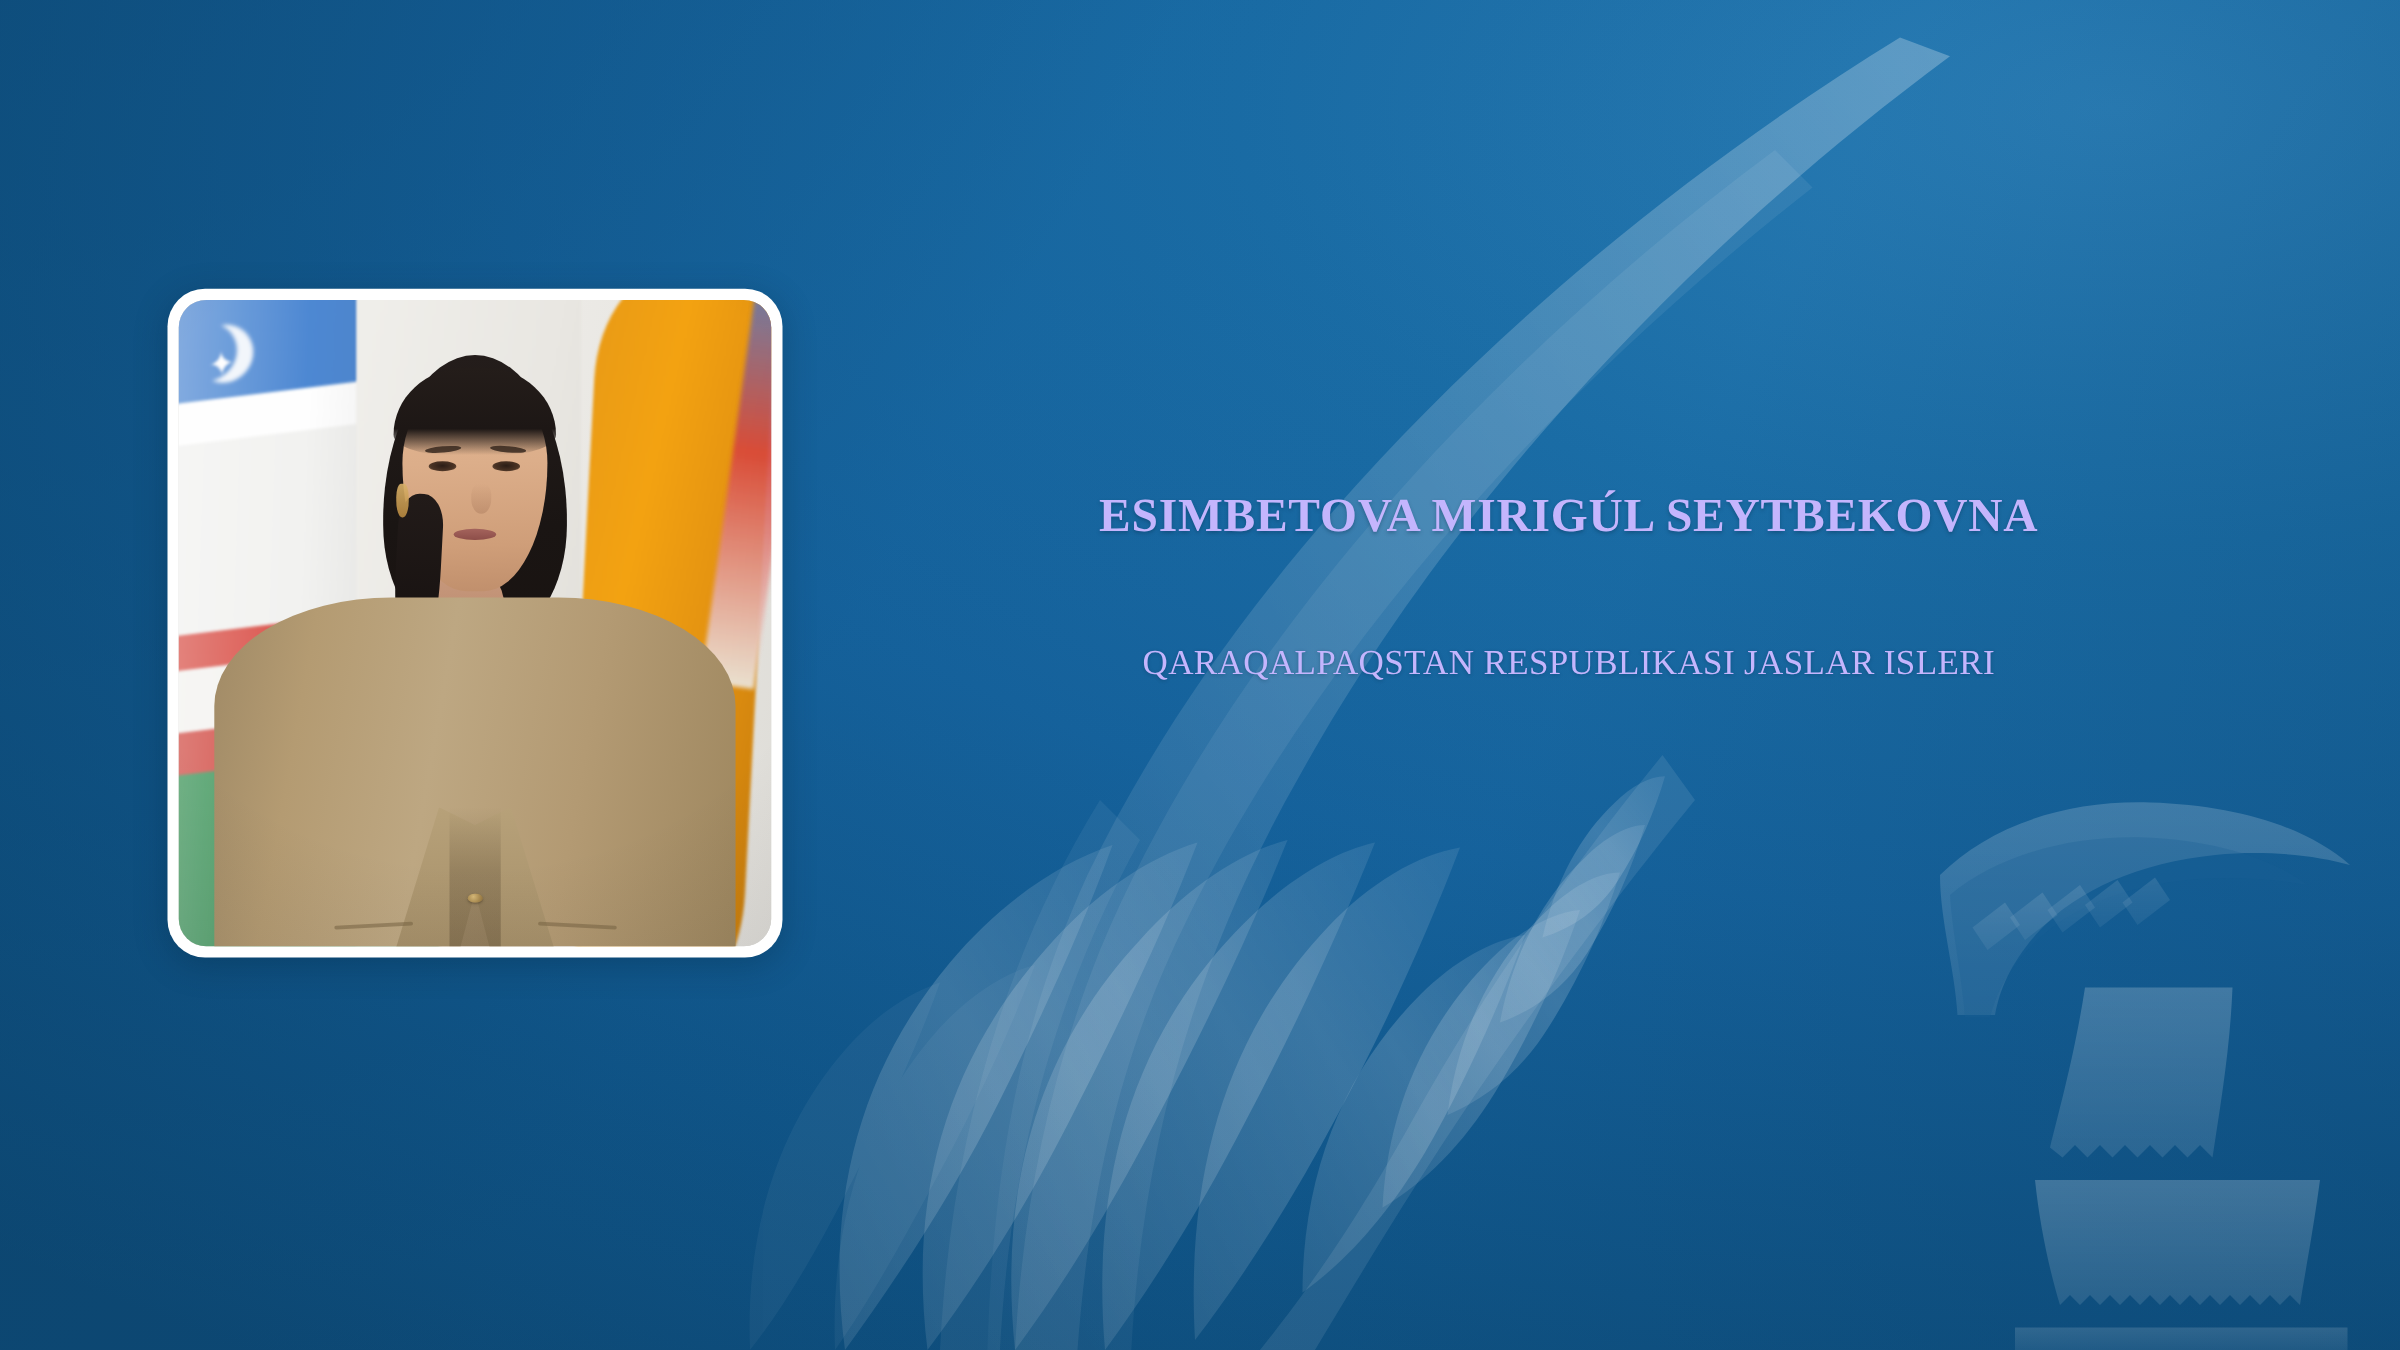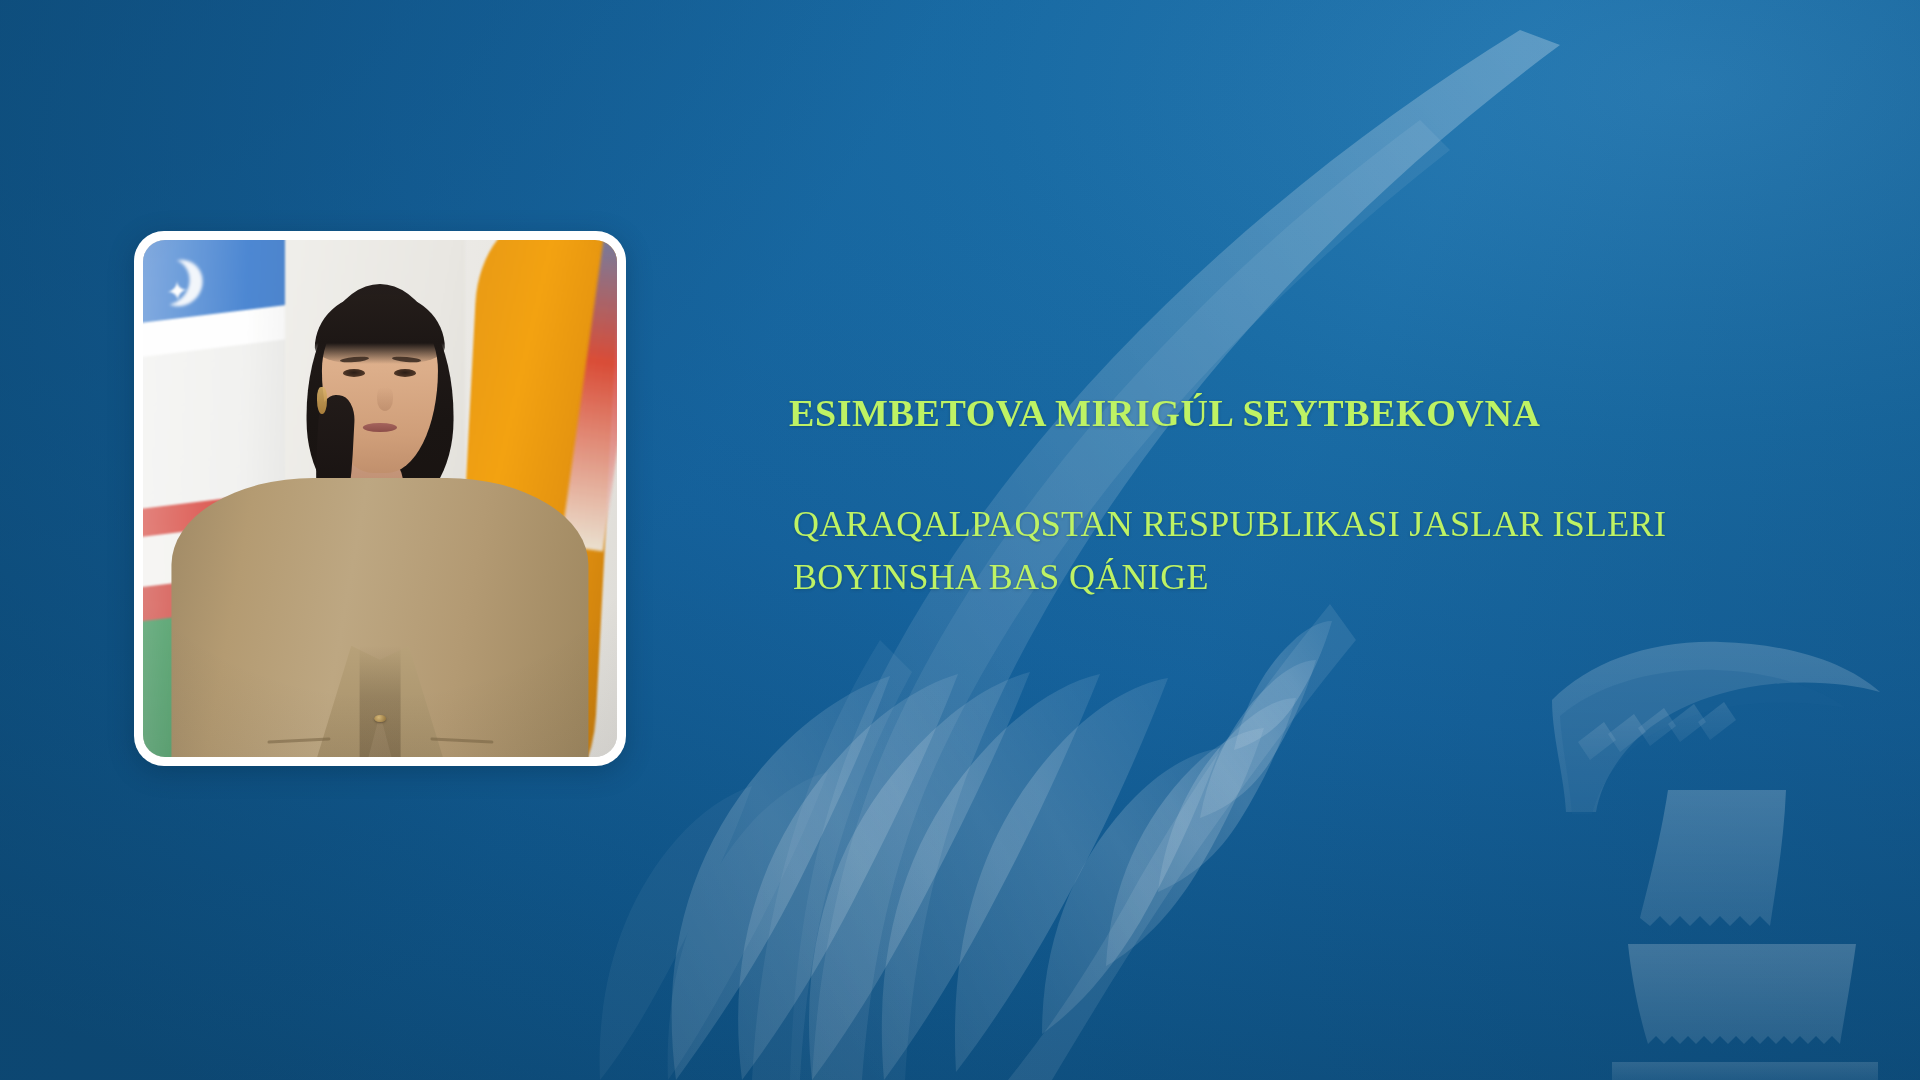--- a/index.html
+++ b/index.html
@@ -296,38 +296,39 @@
   .pocket.l { left: 23%; transform: rotate(-3deg); }
   .pocket.r { right: 23%; transform: rotate(3deg); }
   .photo-vignette {
     position: absolute; inset: 0;
     background: radial-gradient(120% 95% at 50% 38%, rgba(0,0,0,0) 52%, rgba(20,20,25,0.13) 100%);
   }
 
   
   .text-block {
     position: absolute;
-    left: 789px;
+    left: 720px;
     top: 390px;
     width: 1070px;
-    color: #bef264;
+    text-align: center;
+    color: #c4b5fd;
   }
   .person-name {
     font-size: 38px;
     font-weight: 700;
     letter-spacing: 0.6px;
     line-height: 1.22;
     margin: 0;
     text-shadow: 0 1px 3px rgba(6,40,66,0.34);
     font-stretch: condensed;
   }
   .position-title {
-    margin: 4px;
+    margin: 16px;
     padding-top: 58px;
-    font-size: 36px;
+    font-size: 28px;
     font-weight: 400;
     line-height: 1.47;
     letter-spacing: 0.3px;
     text-shadow: 0 1px 3px rgba(6,40,66,0.30);
     font-family: Liberation Serif, serif;
   }
   .position-title .ln { display: block; }
 </style>
 </head>
 <body>
@@ -471,17 +472,16 @@
       </div>
 
       <div class="photo-vignette"></div>
     </div>
   </div>
 
   <div class="text-block">
     <h1 class="person-name">ESIMBETOVA MIRIGÚL SEYTBEKOVNA</h1>
     <div class="position-title">
       <span class="ln">QARAQALPAQSTAN RESPUBLIKASI JASLAR ISLERI</span>
-      <span class="ln">BOYINSHA BAS QÁNIGE</span>
     </div>
   </div>
 
 </div>
 
 </body></html>

